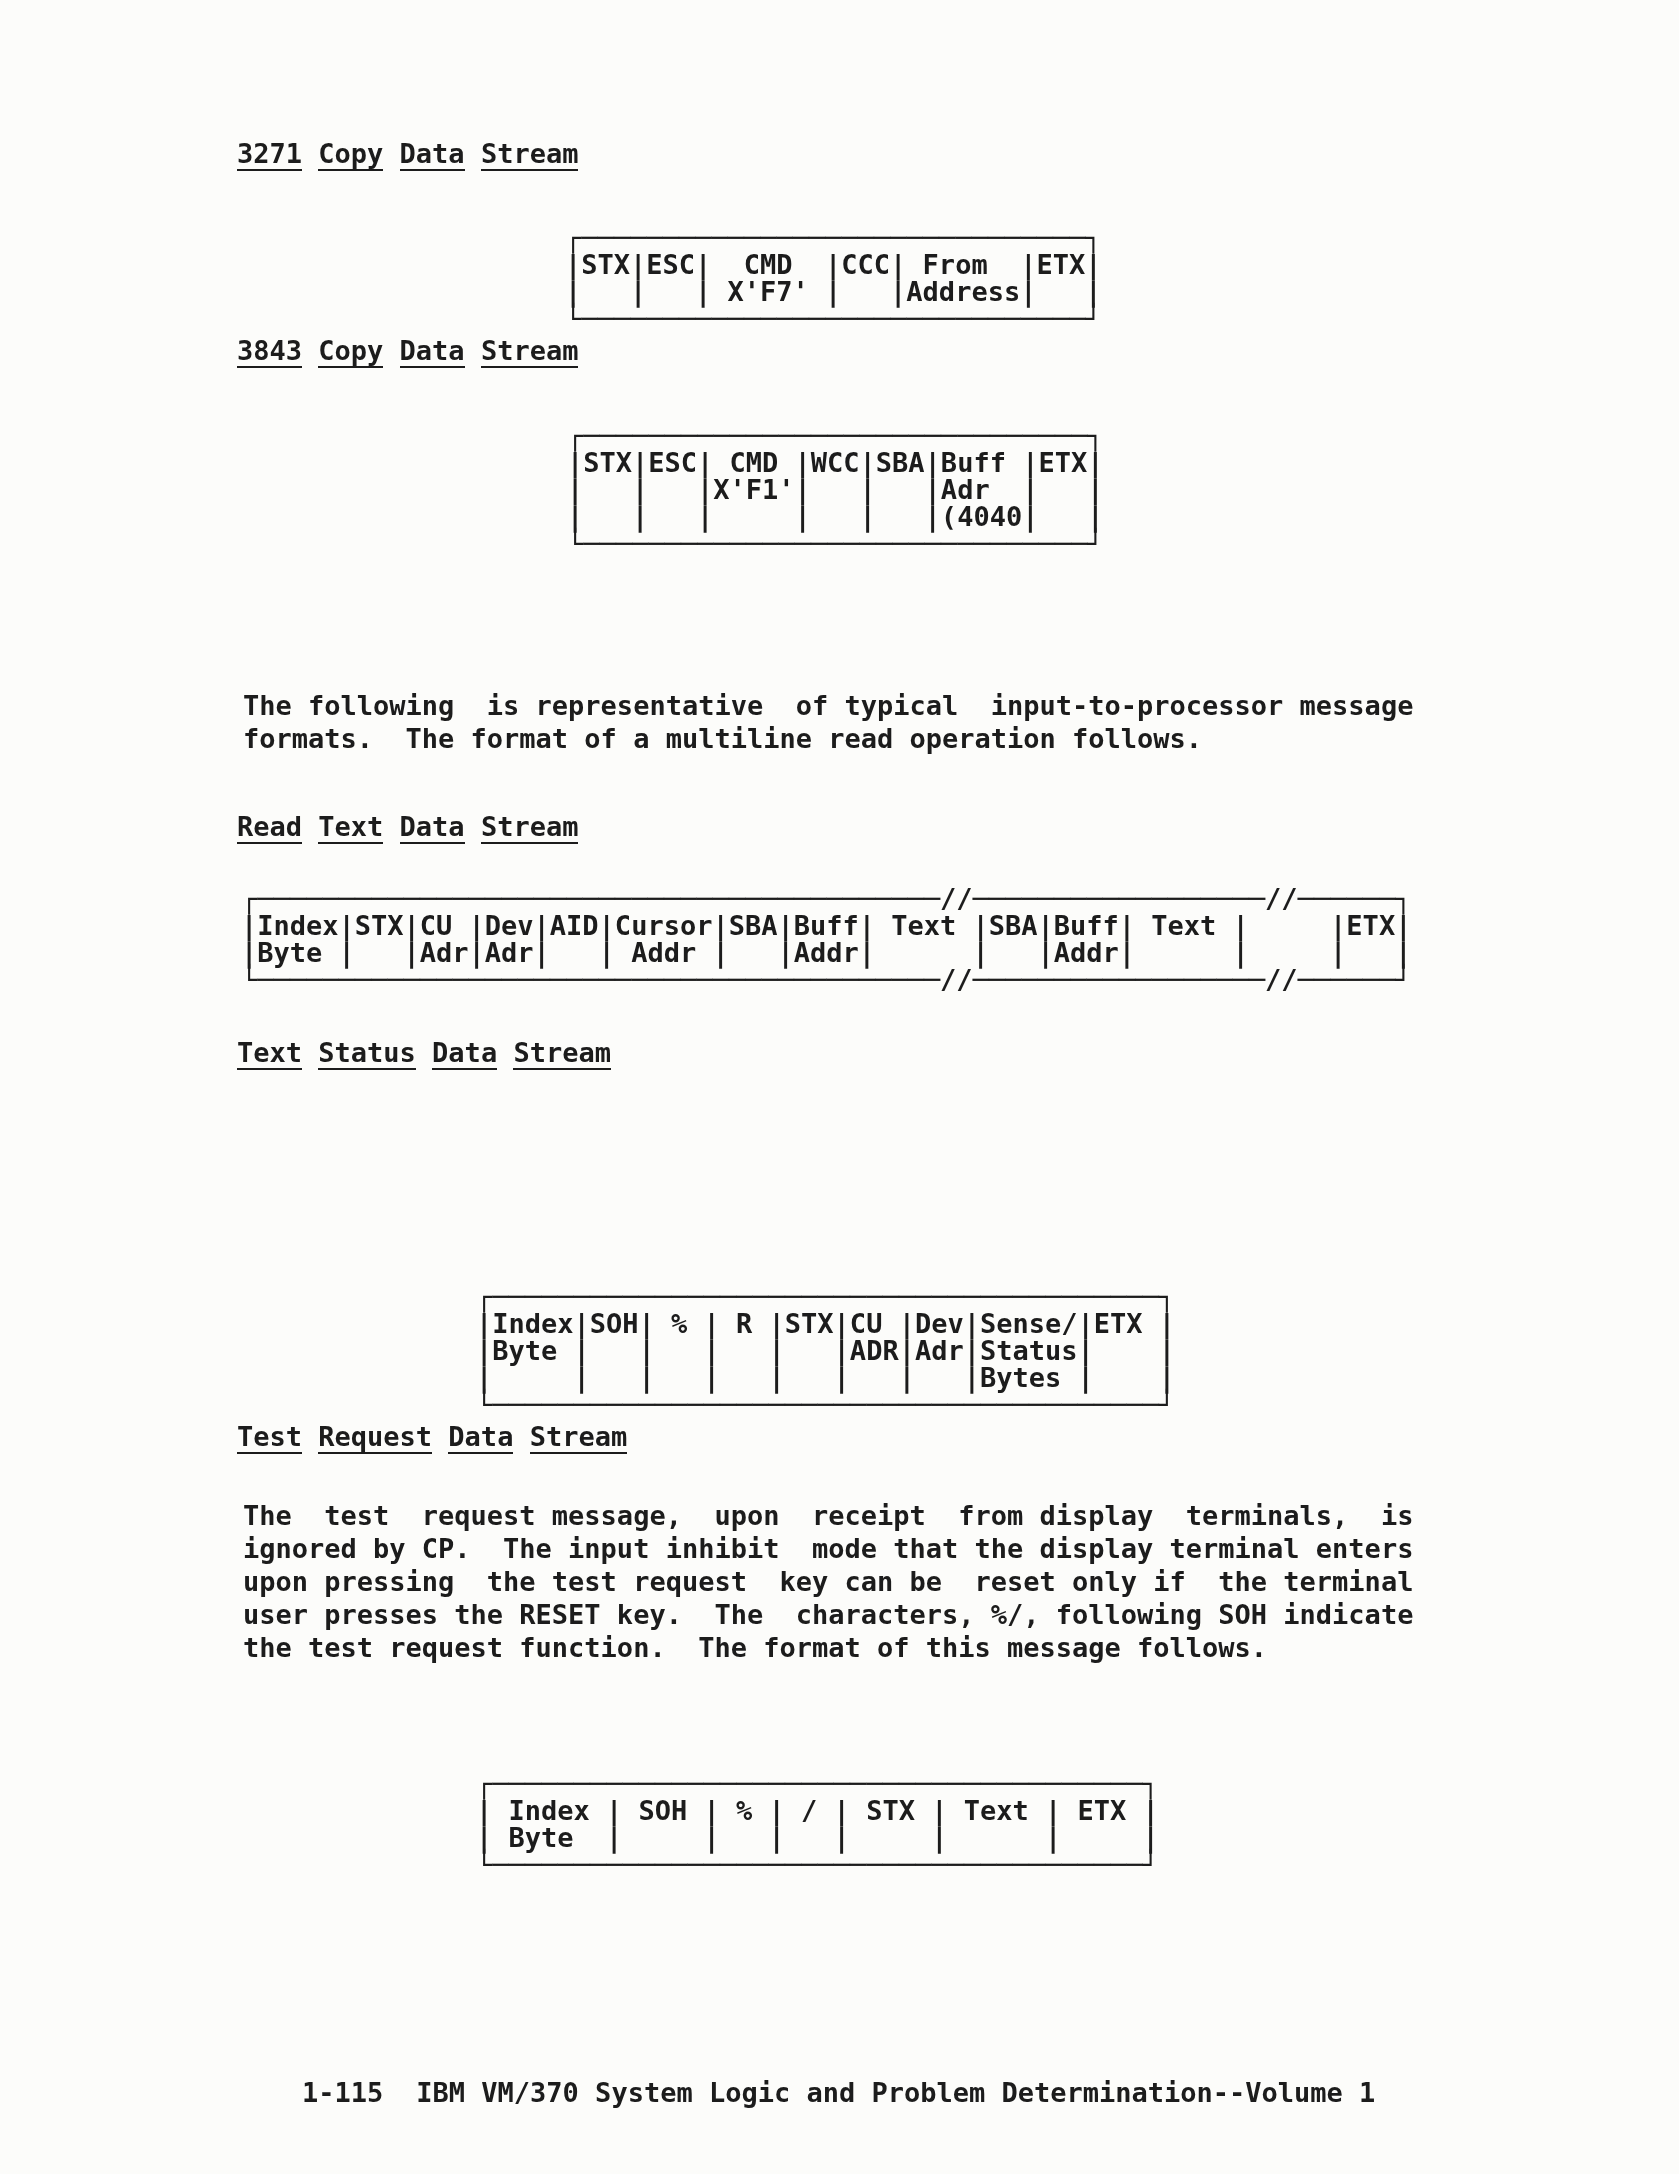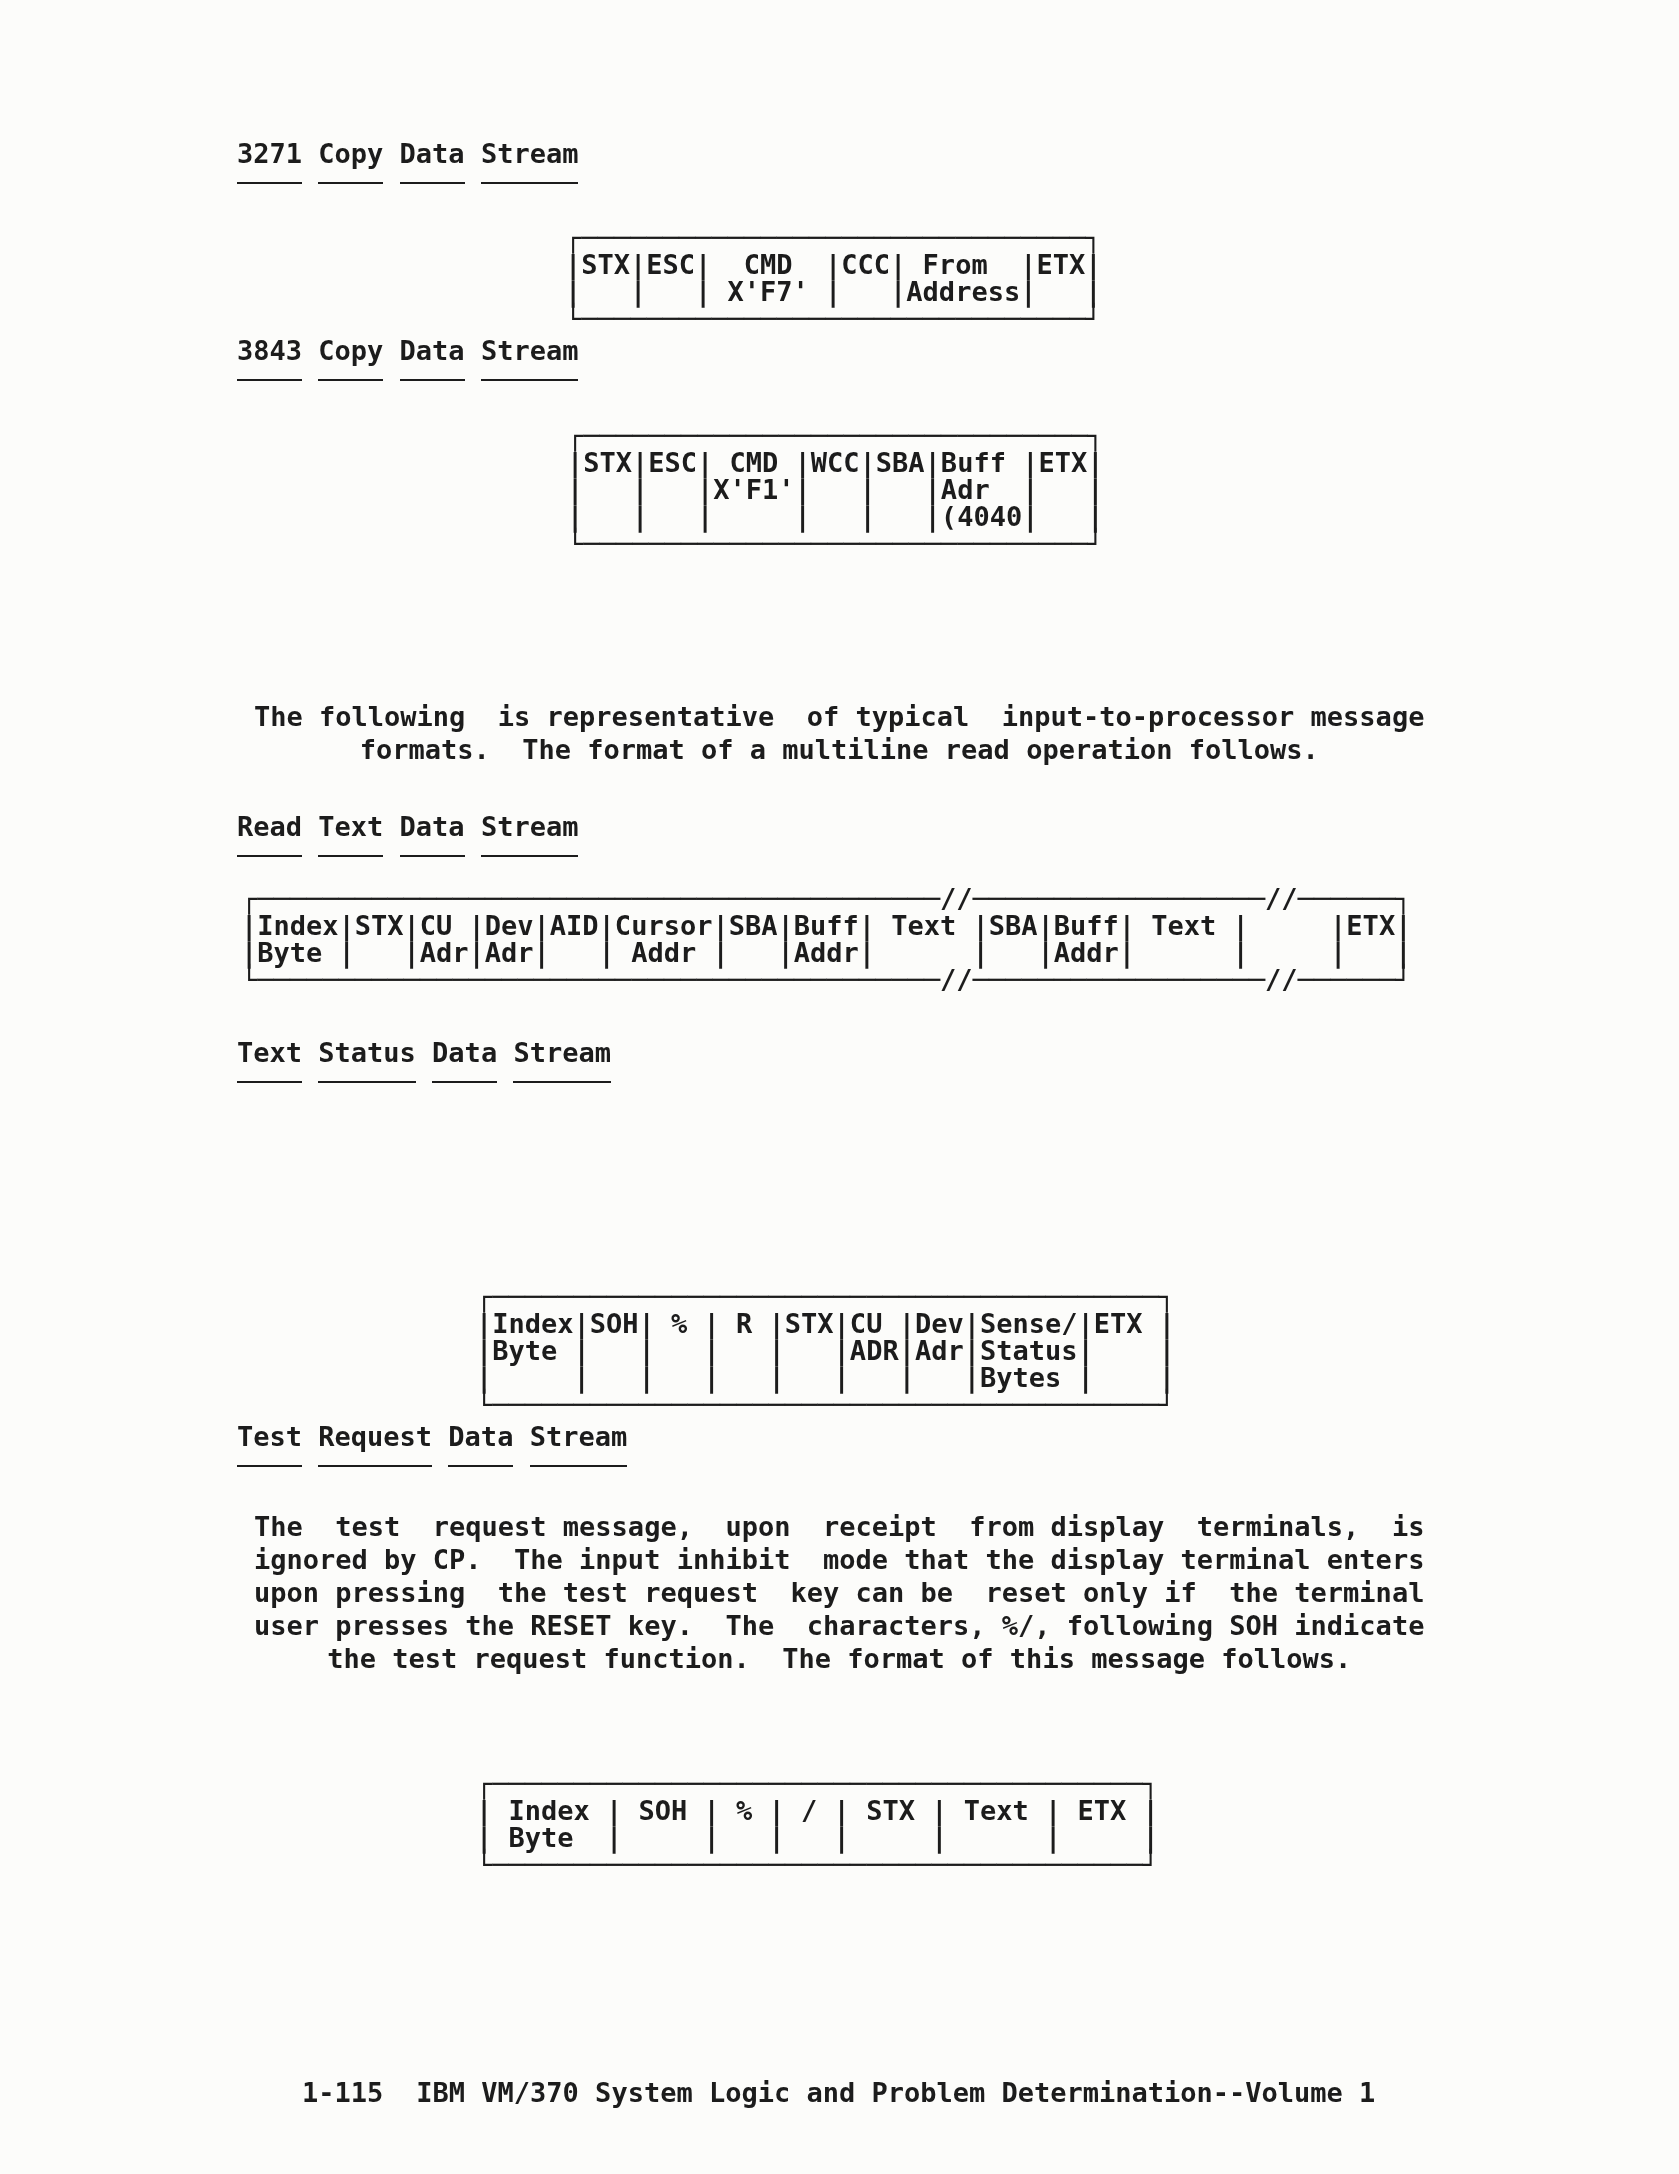--- a/index.html
+++ b/index.html
@@ -17,32 +17,31 @@
   }
   .heading {
     position: absolute;
     left: 237px;
     font-size: 27px;
     line-height: 33px;
     white-space: pre;
   }
   .uw {
     border-bottom: 2.8px solid currentColor;
-    padding-bottom: 13px;
+    padding-bottom: 0;
     text-align: center;
   }
   pre.para {
     position: absolute;
     left: 237px;
-    margin: 17px;
+    margin: 6px;
     font: inherit;
     font-size: 27px;
     line-height: 33px;
     white-space: pre;
-    text-align: center;
   }
   pre.diagram {
     position: absolute;
     margin: 0;
     font: inherit;
     font-size: 27px;
     line-height: 27px;
     white-space: pre;
   }
   .footer {

